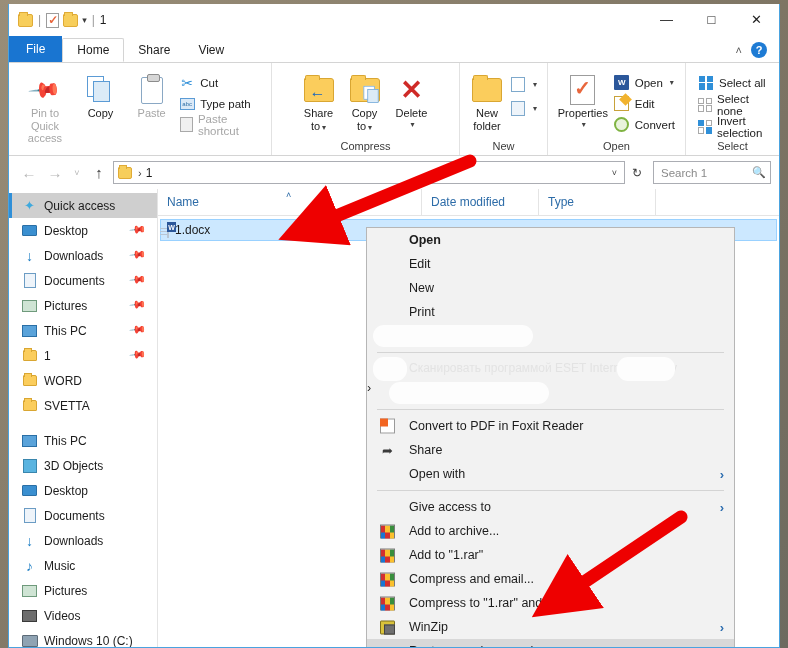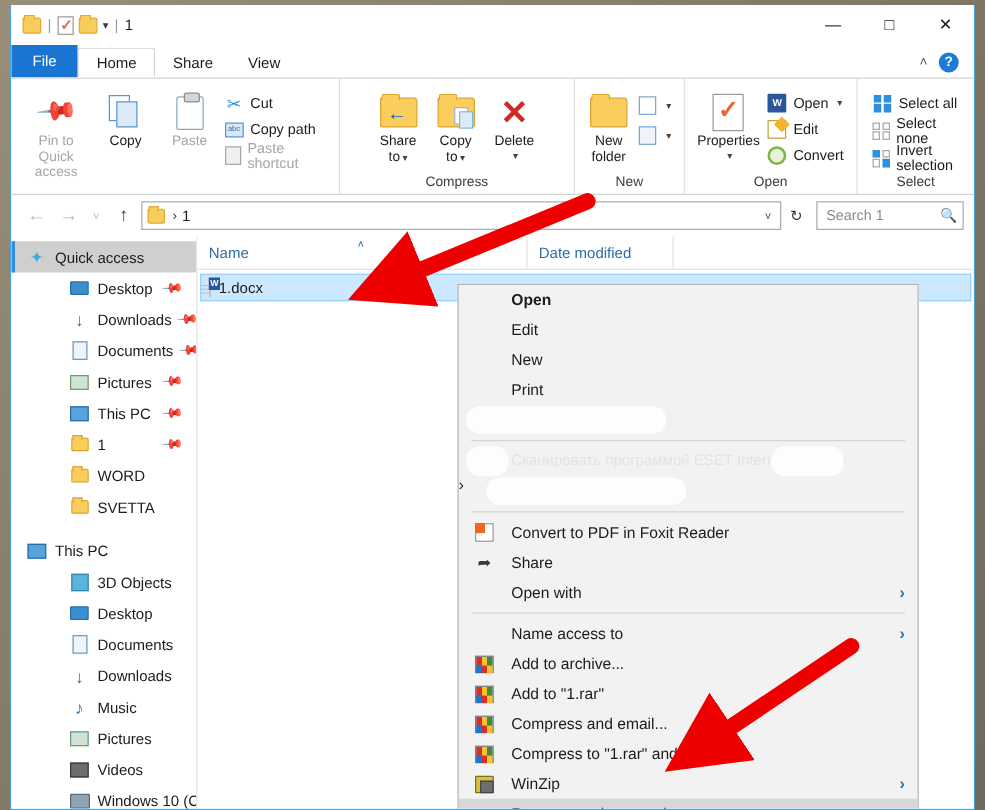--- a/index.html
+++ b/index.html
@@ -141,21 +141,21 @@
   .search-ico { margin-left:auto; color:#2b2b2b; font-size:11px; }
 
   
   .bodyrow { flex:1; display:flex; min-height:0; background:#fff; }
   .navpane { width:148px; flex:0 0 148px; padding-top:4px; font-size:12px;
              color:#1c1c1c; overflow:hidden; position:relative; }
   .nav-item { height:25px; display:flex; align-items:center; gap:6px; padding-left:10px;
               position:relative; white-space:nowrap; }
   .nav-item.sel { background:#cfcfcf; }
   .nav-item.sel:before{content:"";position:absolute;left:0;top:0;bottom:0;width:3px;background:#2f8fd8;}
-  .nav-item.lvl2 { padding-left:12px;margin-left:34px; }
+  .nav-item.lvl2 { padding-left:12px; }
   .nav-item.lvl1 { padding-left:12px; }
   .pin { margin-left:auto; margin-right:12px; color:#8d9aa5; font-size:11px; transform:rotate(40deg);}
   .ni { width:17px; height:16px; display:flex; align-items:center; justify-content:center; flex:0 0 17px;}
   .ico-star { color:#3fa9dd; font-size:13px; }
   .ico-monitor{width:15px;height:11px;background:#3a8fd0;border:1px solid #2a6fa6;border-radius:1px;}
   .ico-down{color:#1d7ec4;font-size:14px;font-weight:bold;line-height:1;}
   .ico-doc{width:12px;height:15px;background:#eef4fa;border:1px solid #6b9cc4;}
   .ico-pic{width:15px;height:12px;background:#cfe4d4;border:1px solid #6f9a7c;}
   .ico-pc{width:15px;height:12px;background:#5aa3da;border:1px solid #2a6fa6;}
   .ico-folder-s{width:14px;height:11px;background:#fbcd5c;border:1px solid #d9a632;border-radius:1px 2px 1px 1px;position:relative;}
@@ -280,21 +280,21 @@
           <div class="smallbtn">
             <span class="si">
                 <span class="ic-scissors">✂</span>
               </span>
             <span>Cut</span>
           </div>
           <div class="smallbtn">
             <span class="si">
                 <span class="ic-cpath">abc</span>
               </span>
-            <span>Copy path</span>
+            <span>Type path</span>
           </div>
           <div class="smallbtn dis">
             <span class="si">
                 <span class="ic-pshort"></span>
               </span>
             <span>Paste shortcut</span>
           </div>
         </div>
       </div>
     </div>
@@ -580,20 +580,23 @@
 
     <div class="filepane">
       <div class="colhdr">
         <div class="col" style="width:264px">
           <span>Name</span>
           <span class="sortmark">˄</span>
         </div>
         <div class="col" style="width:117px">
           <span>Date modified</span>
         </div>
+        <div class="col" style="width:117px">
+          <span>Type</span>
+        </div>
         <div class="col" style="flex:1;border-right:none"></div>
       </div>
       <div class="filelist">
         <div class="filerow sel">
           <span><span class="ico-docx"></span></span>
           <span>1.docx</span>
         </div>
       </div>
     </div>
   </div>
@@ -644,21 +647,21 @@
       <span class="milabel">Share</span>
     </div>
     <div class="mi">
       <span class="milabel">Open with</span>
       <span class="submark">›</span>
     </div>
 
     <div class="msep"></div>
 
     <div class="mi">
-      <span class="milabel">Name access to</span>
+      <span class="milabel">Give access to</span>
       <span class="submark">›</span>
     </div>
     <div class="mi">
       <span class="miicon">
           <span class="ic-rar"></span>
         </span>
       <span class="milabel">Add to archive...</span>
     </div>
     <div class="mi">
       <span class="miicon">

